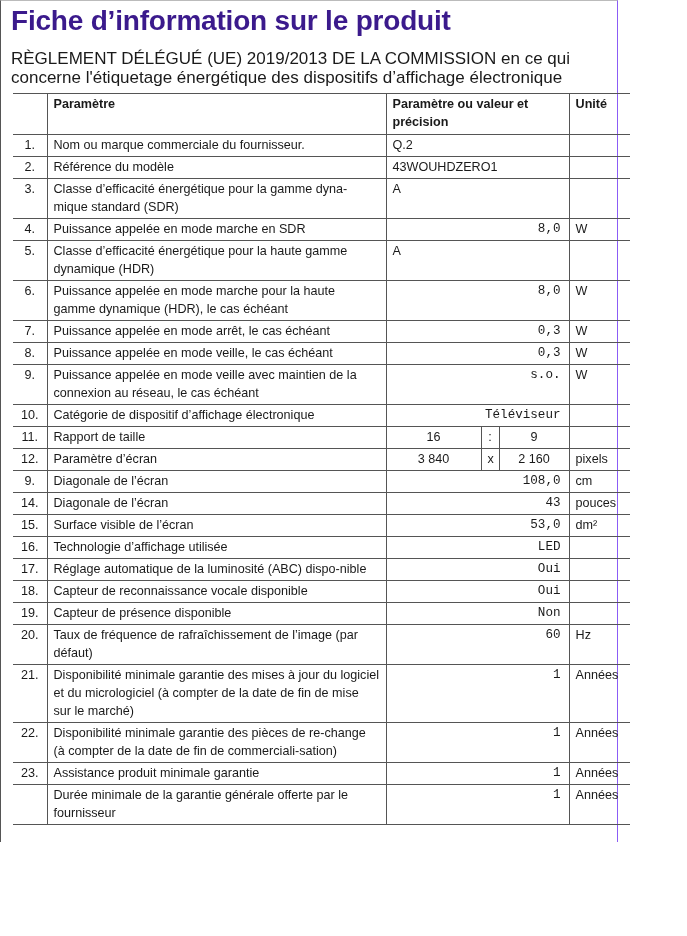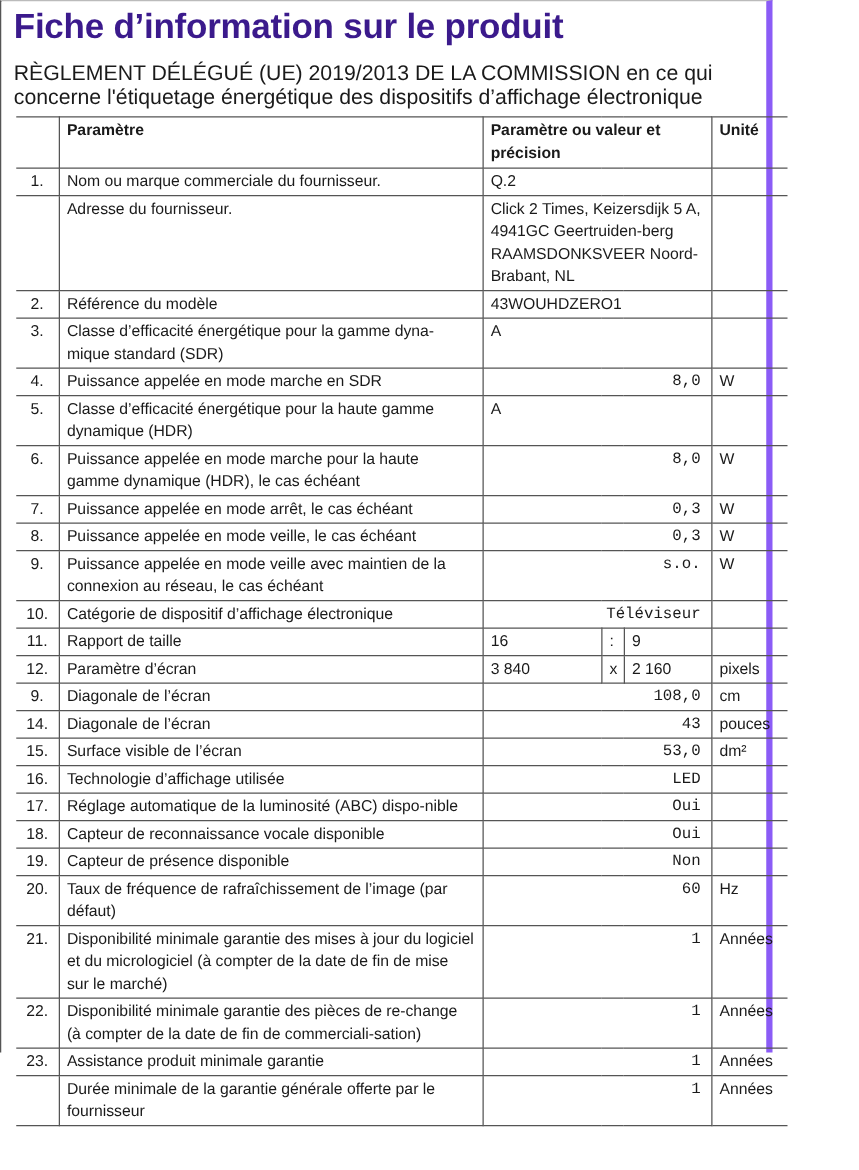--- a/index.html
+++ b/index.html
@@ -1,29 +1,29 @@
 <!DOCTYPE html>
 <html><head>
 <meta charset="utf-8">
 <style>
   html, body { margin: 0; padding: 0; background: #ffffff; }
   body { width: 687px; height: 936px; overflow: hidden; position: relative;
          font-family: "Liberation Sans", sans-serif; color: #1a1a1a; }
   .page { position: absolute; left: 0; top: 0; width: 618px; height: 842px;
-          border-left: 1px solid #555; border-right: 5px solid #8b5cf6; border-top: 1px solid #bbb; box-sizing: border-box; }
+          border-left: 1px solid #555; border-right: 1px solid #8b5cf6; border-top: 1px solid #bbb; box-sizing: border-box; }
   .title { position: absolute; left: 10px; top: 4px; font-size: 28px; font-weight: bold;
            color: #3b1a8c; letter-spacing: -0.2px; white-space: nowrap; }
   .subtitle { position: absolute; left: 10px; top: 48px; width: 600px; font-size: 17px; line-height: 19px; }
   table { position: absolute; left: 12px; top: 92px; border-collapse: collapse; width: 617px;
           font-size: 12.6px; line-height: 18px; table-layout: fixed; }
   td, th { border: 1px solid #555; padding: 1px 6px 2px 6px; vertical-align: top; }
   th { font-weight: bold; text-align: left; padding-bottom: 3px; }
   td.num { text-align: center; padding: 1px 2px; }
   td.val-r { text-align: right; padding-right: 8px; font-family: Liberation Mono, monospace; }
-  td.val-c { text-align: left; margin-top: 24px; }
+  td.val-c { text-align: center; margin-top: 24px; }
   table tr:first-child th:first-child, table tr td:first-child { border-left: none; }
   table tr th:last-child, table tr td:last-child { border-right: none; }
 </style>
 </head>
 <body>
 
 <div class="page">
   <div class="title">Fiche d’information sur le produit</div>
   <div class="subtitle">RÈGLEMENT DÉLÉGUÉ (UE) 2019/2013 DE LA COMMISSION en ce qui concerne l'étiquetage énergétique des dispositifs d’affichage électronique</div>
 
@@ -45,26 +45,20 @@
     </tr>
     </tbody>
       <tbody id="rows">
         <tr>
           <td class="num">1.</td>
           <td>Nom ou marque commerciale du fournisseur.</td>
           <td colspan="3">Q.2</td>
           <td></td>
         </tr>
         <tr>
-          <td class="num"></td>
-          <td>Adresse du fournisseur.</td>
-          <td colspan="3">Click 2 Times, Keizersdijk 5 A, 4941GC Geertruiden-berg RAAMSDONKSVEER Noord-Brabant, NL</td>
-          <td></td>
-        </tr>
-        <tr>
           <td class="num">2.</td>
           <td>Référence du modèle</td>
           <td colspan="3">43WOUHDZERO1</td>
           <td></td>
         </tr>
         <tr>
           <td class="num">3.</td>
           <td>Classe d’efficacité énergétique pour la gamme dyna-mique standard (SDR)</td>
           <td colspan="3">A</td>
           <td></td>

